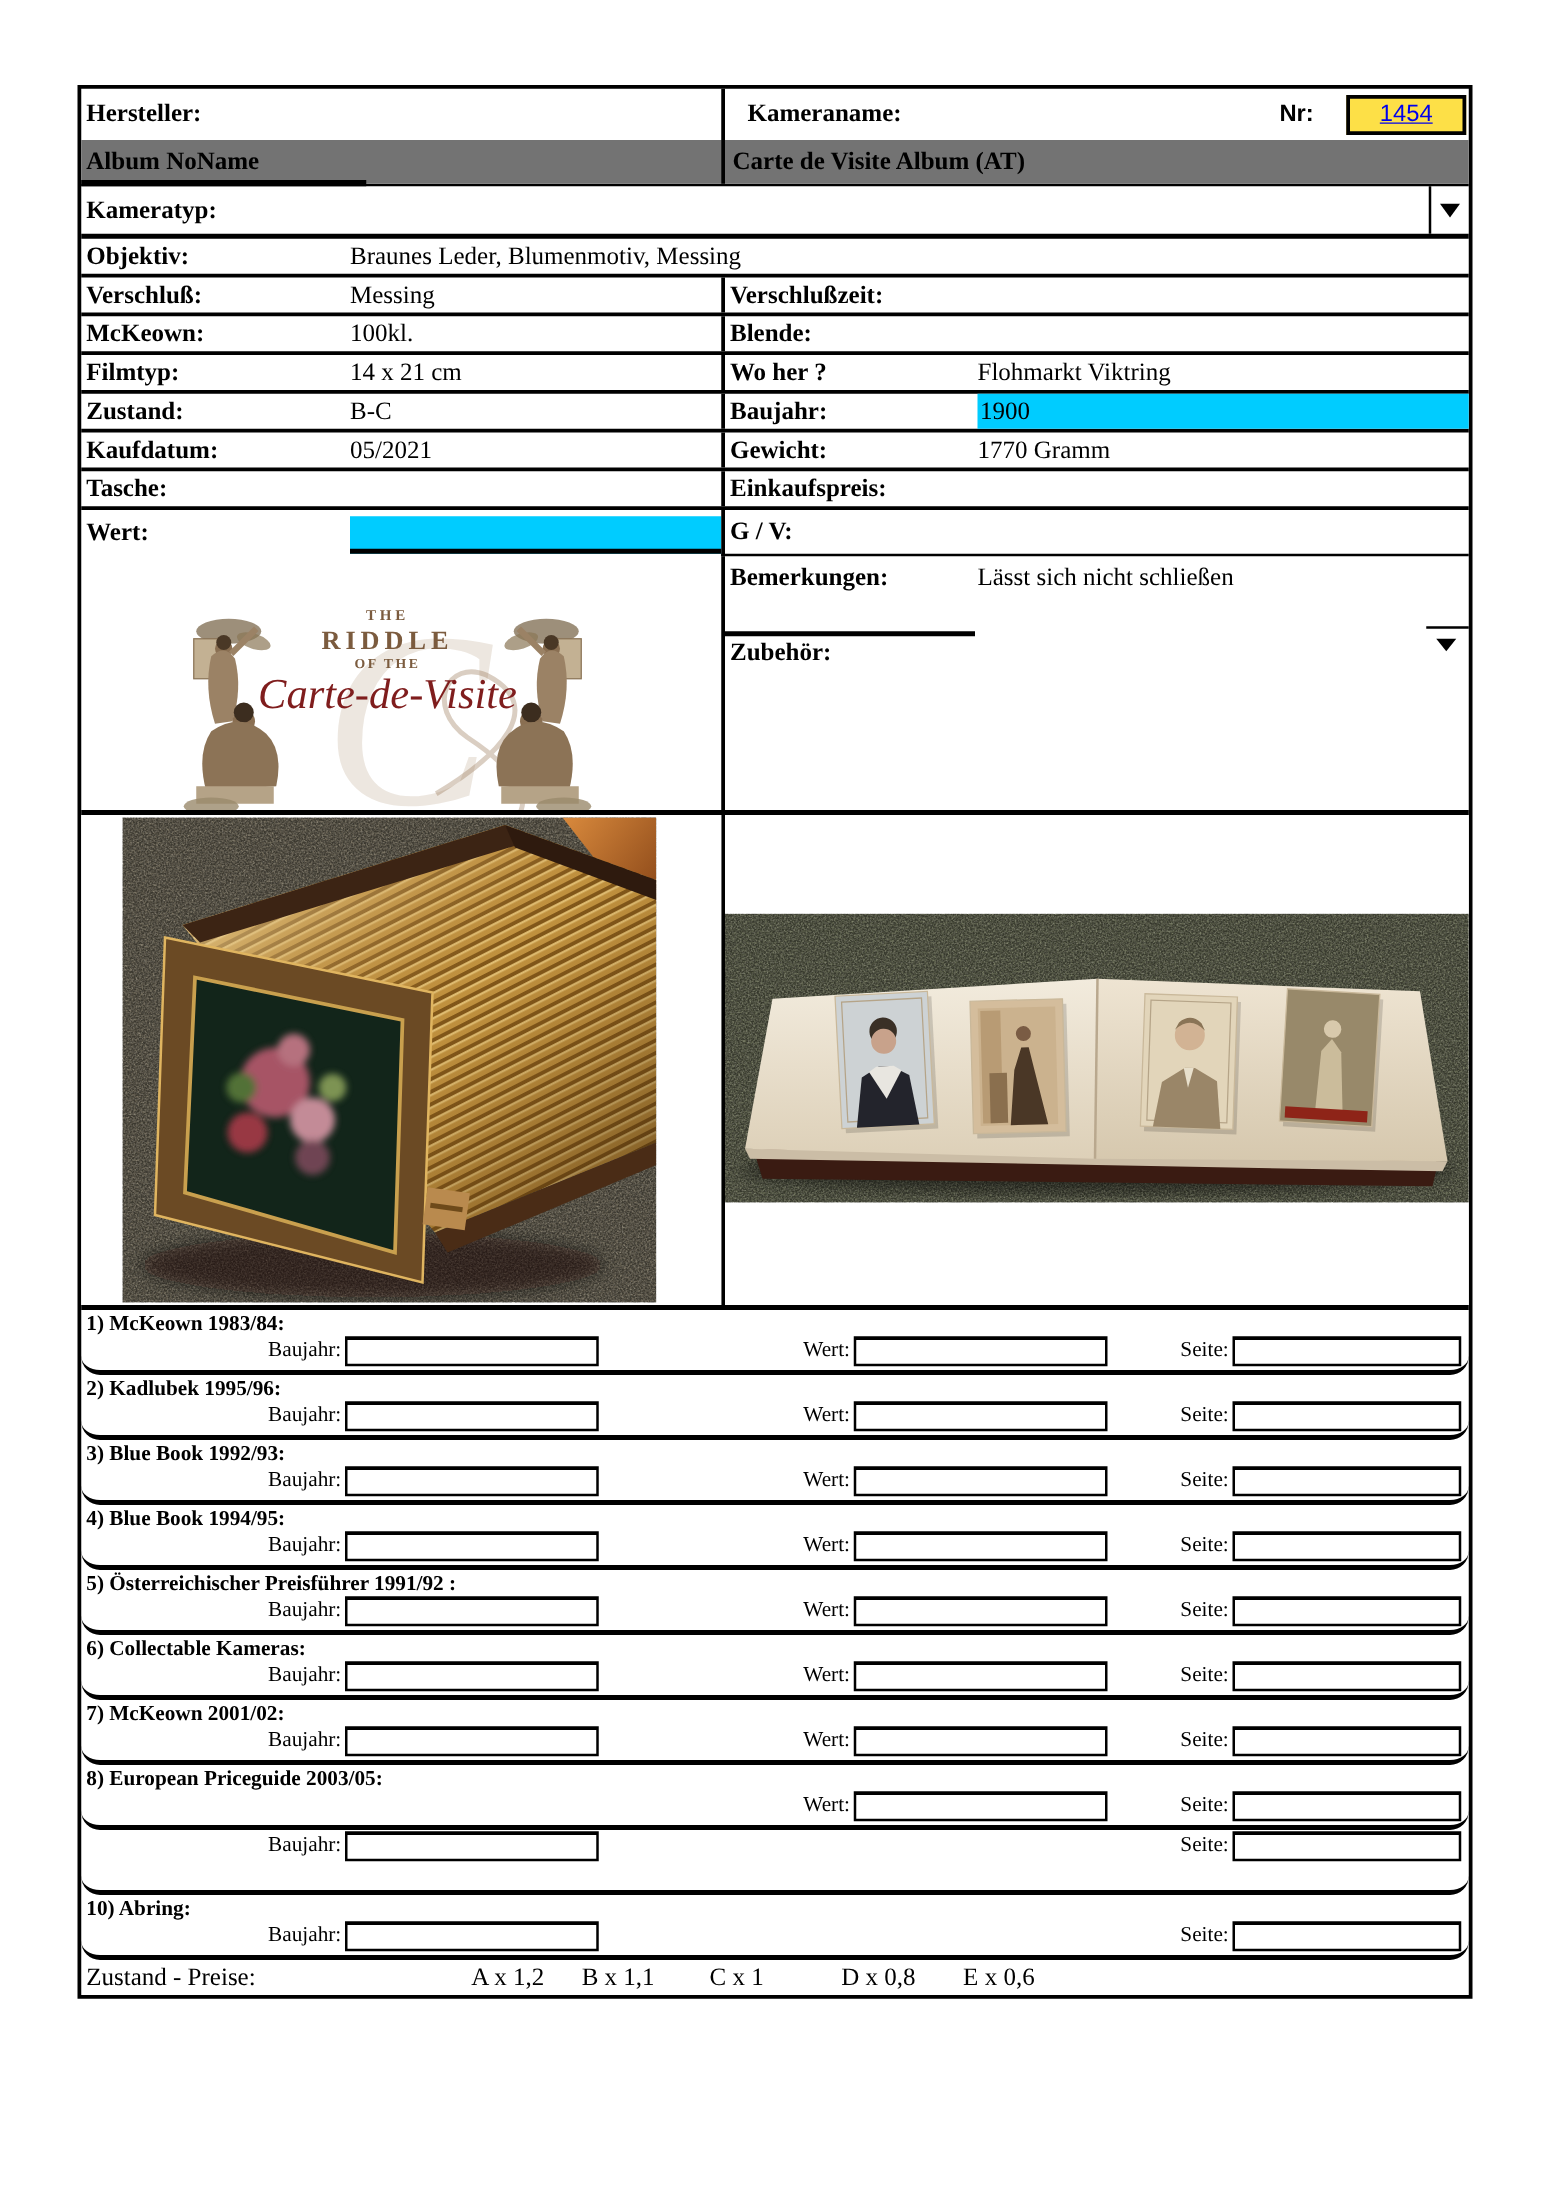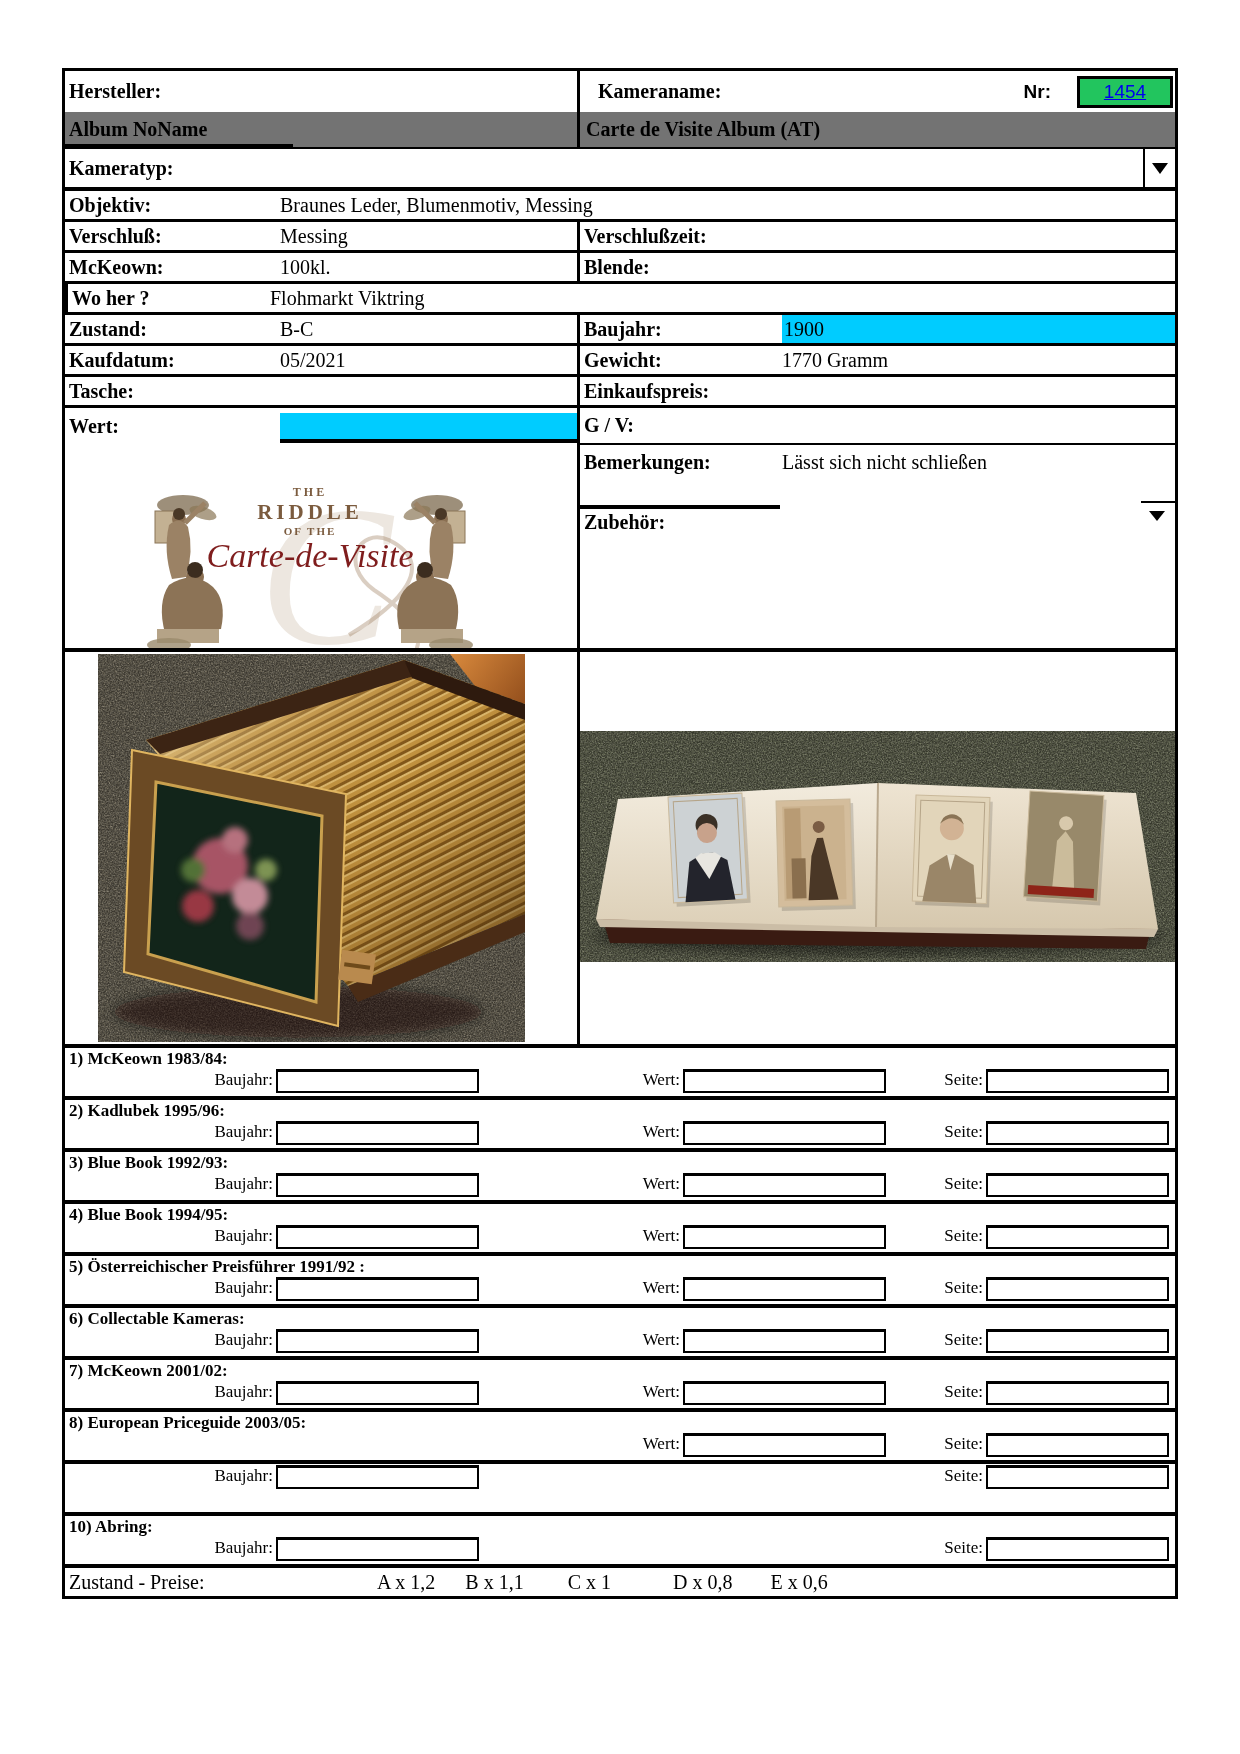--- a/index.html
+++ b/index.html
@@ -10,21 +10,21 @@
   .val{font-size:20px;white-space:nowrap;}
   .row{display:grid;grid-template-columns:512px 1fr;box-sizing:border-box;}
   .lc{display:flex;align-items:center;padding-left:4px;box-sizing:border-box;}
   .lc .lbl{width:211px;}
   .rc{display:flex;align-items:center;padding-left:4px;border-left:3px solid #000;box-sizing:border-box;}
   .rc .lbl{width:198px;}
   .r1{height:41px;}
   .r1 .rc1{display:flex;align-items:center;padding-left:18px;border-left:3px solid #000;box-sizing:border-box;}
   .sans{font-family:"Liberation Sans",sans-serif;font-weight:bold;font-size:19px;}
   .nrlbl{margin-left:auto;margin-right:26px;}
-  .nrbox{width:96px;height:32px;border:3px solid #000;background:#22c55e;display:flex;align-items:center;
+  .nrbox{width:96px;height:32px;border:3px solid #000;background:#fde047;display:flex;align-items:center;
          justify-content:center;margin-right:2px;box-sizing:border-box;}
   .nrval{font-family:"Liberation Sans",sans-serif;font-size:19px;color:#0000EE;text-decoration:underline;cursor:pointer;}
   .ry{height:37px;border-bottom:2px solid #000;}
   .ycell{background:#737373;}
   .name-shadow{position:absolute;left:0;top:73px;width:228px;height:5px;background:#000;z-index:5;}
   .rkt{height:42px;display:flex;align-items:center;padding-left:4px;border-bottom:4px solid #000;box-sizing:border-box;}
   .rkt .lbl{width:211px;}
   .ktvalue{flex:1;height:100%;}
   .combo{width:30px;align-self:stretch;border-left:2px solid #000;display:flex;align-items:center;
          justify-content:center;cursor:pointer;}
@@ -53,21 +53,21 @@
   .logo-art{position:absolute;left:0;top:0;}
   .logo-the{position:relative;margin-top:40px;font-size:12px;letter-spacing:3px;font-weight:bold;}
   .logo-riddle{position:relative;font-size:21px;font-weight:bold;letter-spacing:4px;}
   .logo-ofthe{position:relative;font-size:11px;letter-spacing:2px;font-weight:bold;}
   .logo-script{position:relative;font-style:italic;font-size:34px;color:#7f1d1d;margin-top:0px;}
   .rphoto{height:396px;border-bottom:4px solid #000;}
   .ph-left{position:relative;background:#fff;}
   .photo1{margin:2px 0 0 33px;width:427px;height:388px;display:block;}
   .ph-right{border-left:3px solid #000;box-sizing:border-box;background:#fff;}
   .photo2{margin-top:79px;width:595px;height:231px;display:block;}
-  .gsec{height:48px;border-bottom:4px solid #000;box-sizing:content-box;position:relative;}
+  .gsec{height:48px;border-bottom:4px solid #000;box-sizing:content-box;position:relative;border-radius:15px;}
   .gtitle{font-weight:bold;font-size:17px;padding:1px 0 0 4px;height:19px;white-space:nowrap;}
   .grow{position:relative;height:28px;}
   .glab{position:absolute;top:2px;font-size:17px;}
   .g-b{left:0;width:208px;text-align:right;}
   .g-w{left:415px;width:200px;text-align:right;}
   .g-s{left:828px;width:90px;text-align:right;}
   .gbox{position:absolute;top:1px;height:24px;background:#fff;border:2px solid #000;border-top-width:3px;box-sizing:border-box;}
   .b-b{left:211px;width:203px;}
   .b-w{left:618px;width:203px;}
   .b-s{left:921px;width:183px;}
@@ -131,20 +131,24 @@
       <div class="lc">
           <span class="lbl">McKeown:</span>
           <span class="val">100kl.</span>
         </div>
       <div class="rc">
           <span class="lbl">Blende:</span>
           <span class="val"></span>
         </div>
     </div>
     <div class="row r2c">
+      <div class="lc">
+          <span class="lbl">Filmtyp:</span>
+          <span class="val">14 x 21 cm</span>
+        </div>
       <div class="rc">
           <span class="lbl">Wo her ?</span>
           <span class="val">Flohmarkt Viktring</span>
         </div>
     </div>
     <div class="row r2c">
       <div class="lc">
           <span class="lbl">Zustand:</span>
           <span class="val">B-C</span>
         </div>

